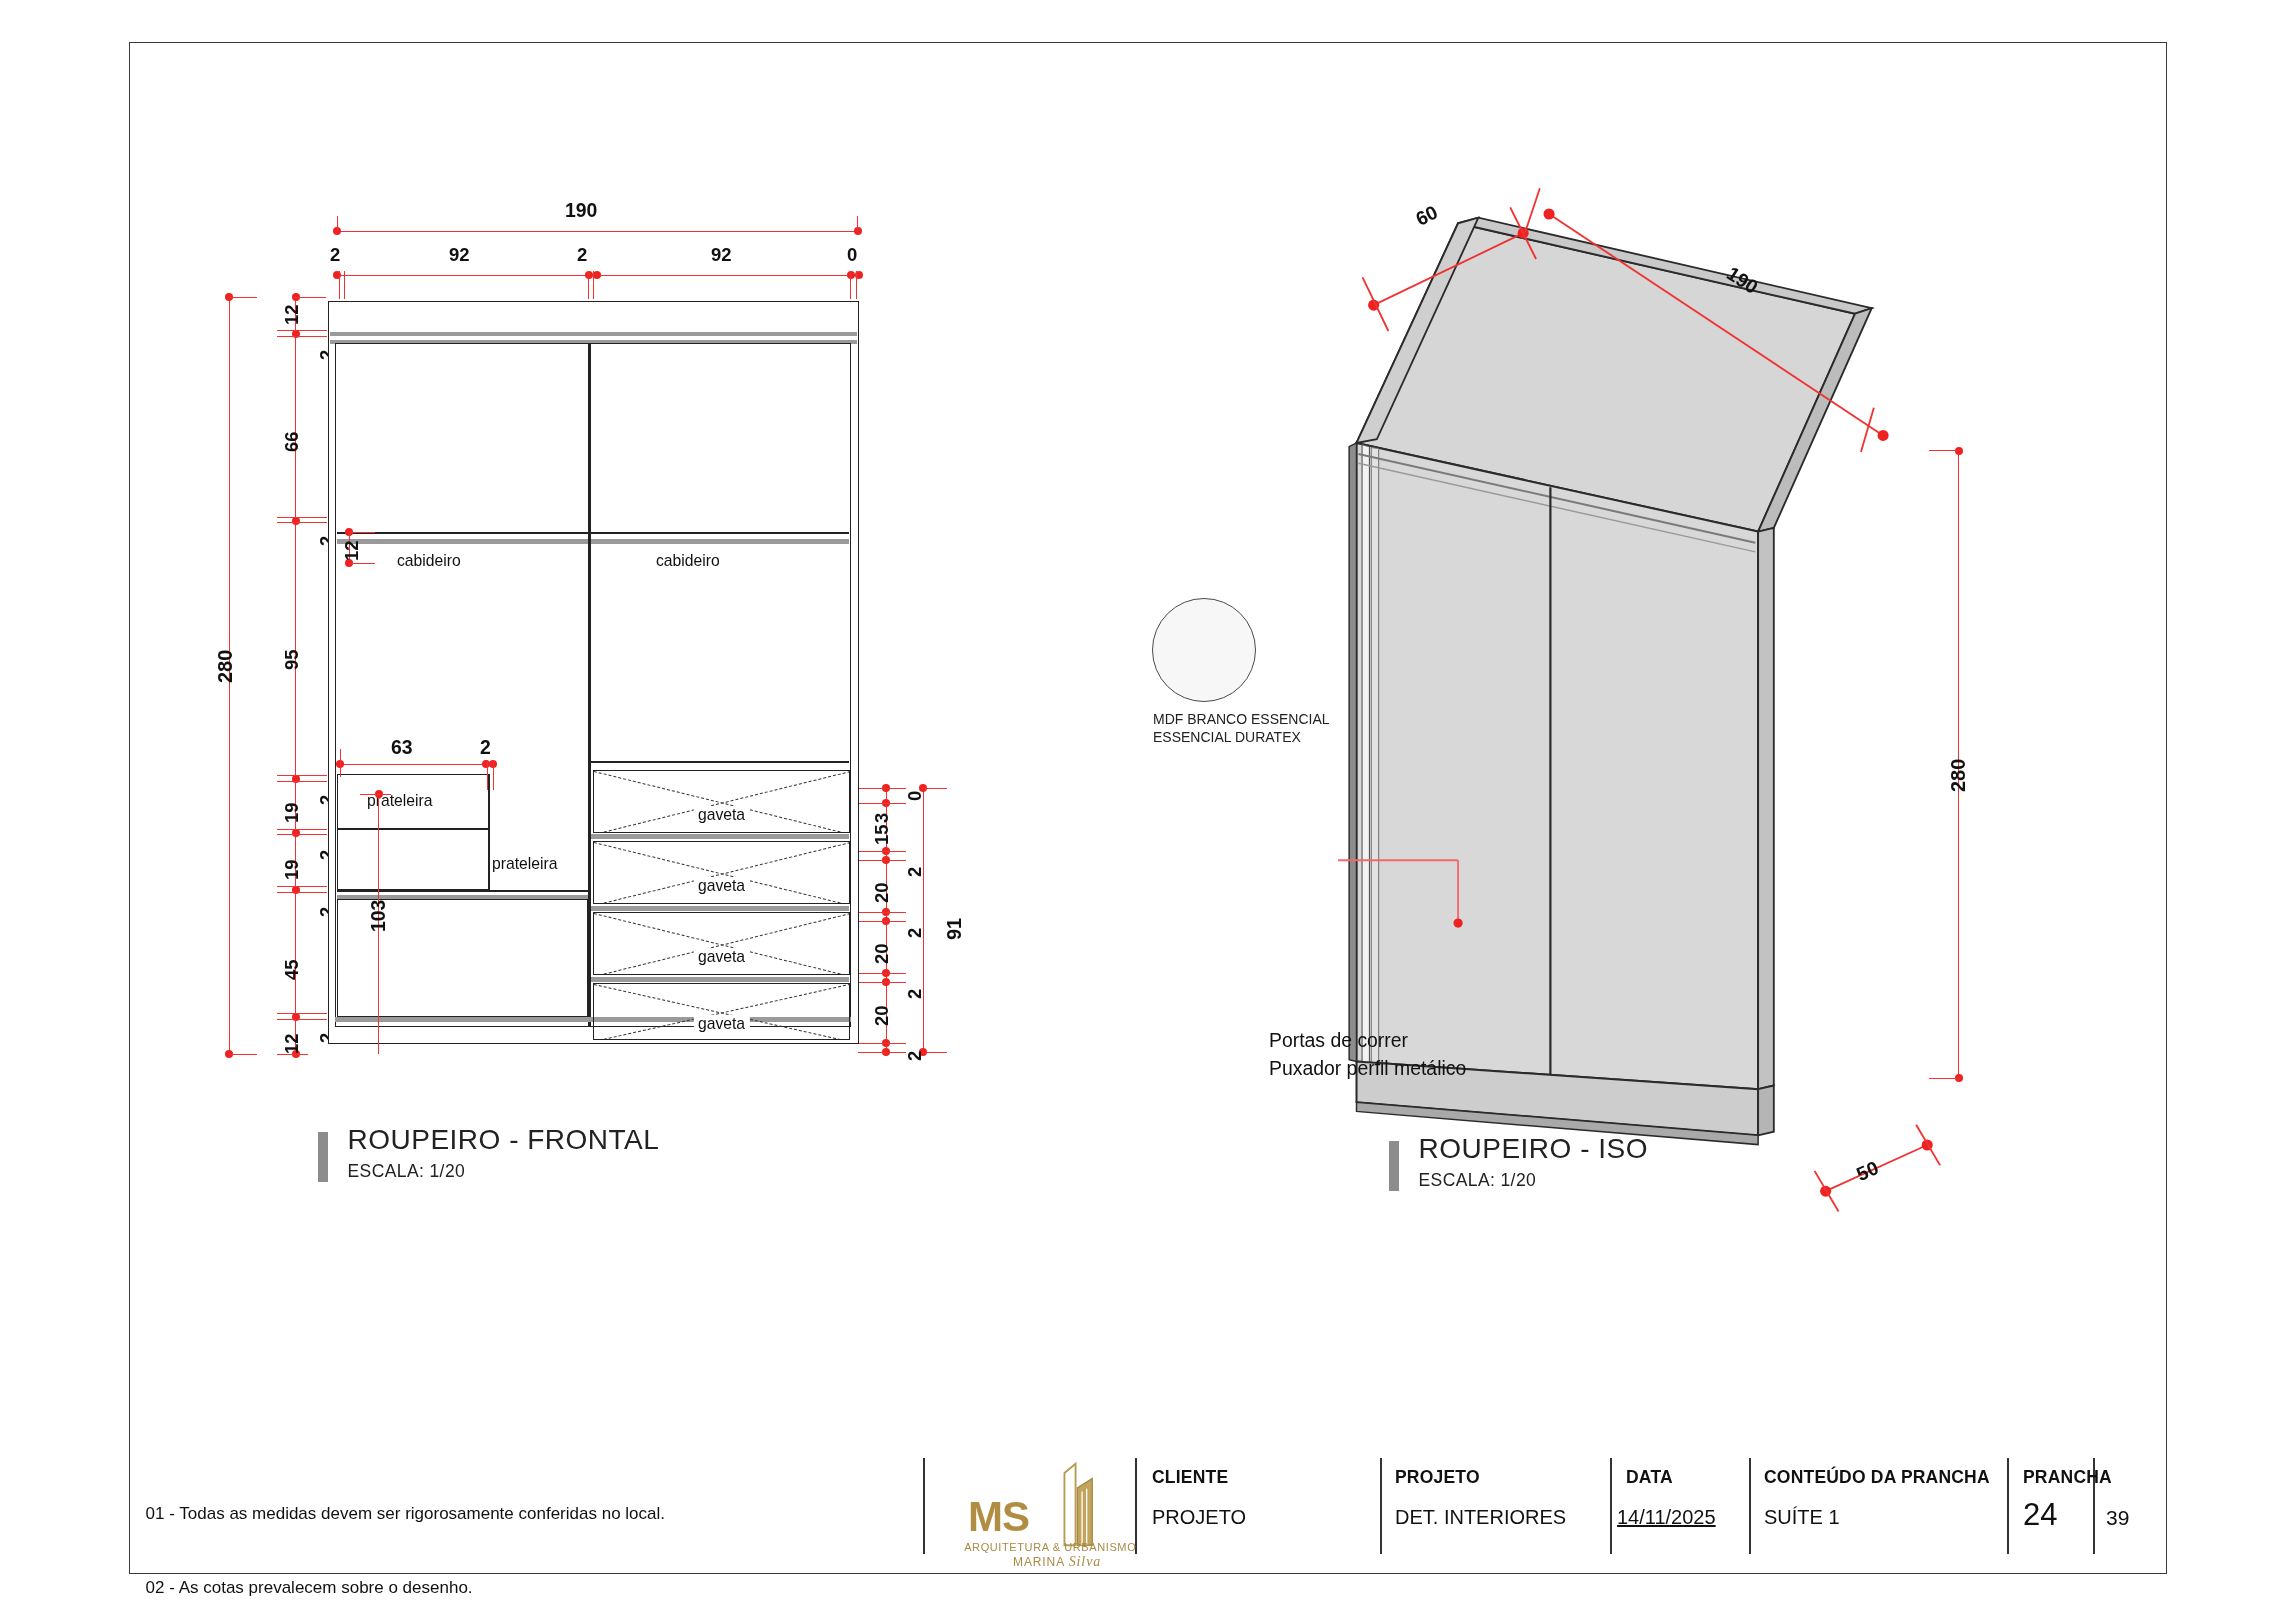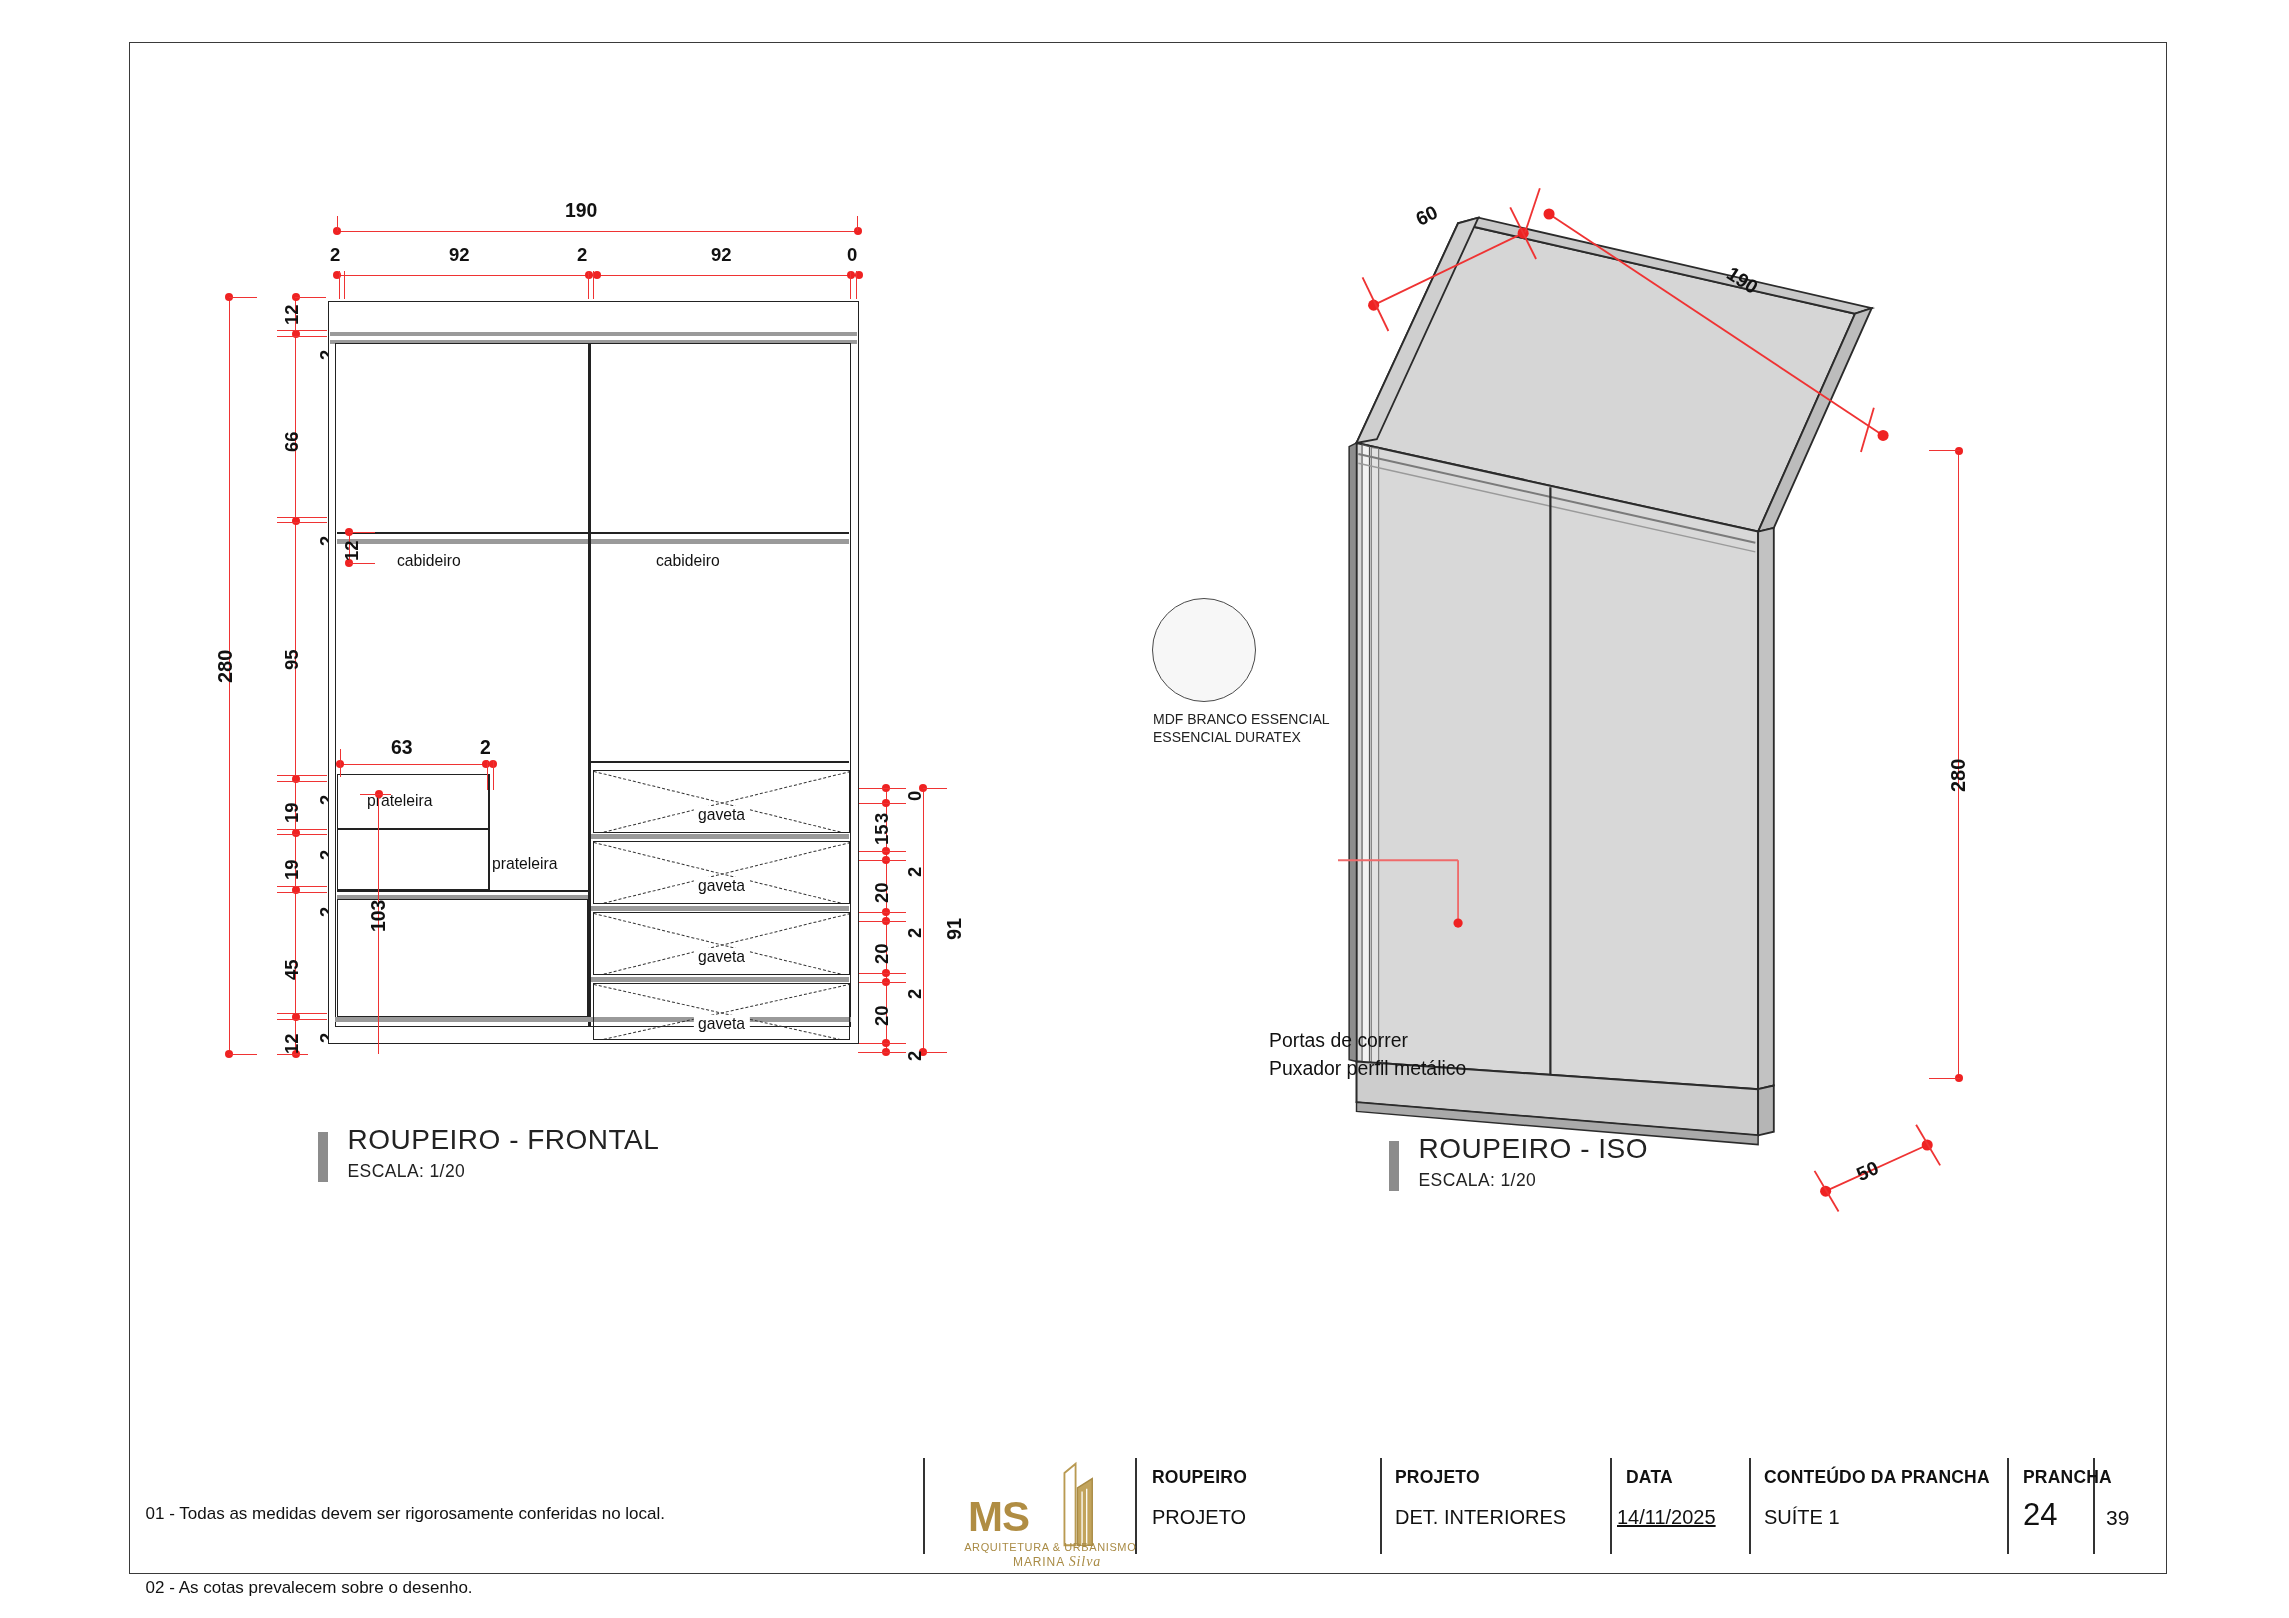--- a/index.html
+++ b/index.html
@@ -384,21 +384,21 @@
   </div>
 
   <div class="vdiv" style="left:794px;top:13px;height:96px;"></div>
   <div class="vdiv" style="left:1006px;top:13px;height:96px;"></div>
   <div class="vdiv" style="left:1251px;top:13px;height:96px;"></div>
   <div class="vdiv" style="left:1481px;top:13px;height:96px;"></div>
   <div class="vdiv" style="left:1620px;top:13px;height:96px;"></div>
   <div class="vdiv" style="left:1878px;top:13px;height:96px;"></div>
   <div class="vdiv" style="left:1964px;top:13px;height:96px;"></div>
 
-  <div class="tbhead" style="left:1023px;top:22px;">ROUPEIRO</div>
+  <div class="tbhead" style="left:1023px;top:22px;">CLIENTE</div>
   <div class="tbval" style="left:1023px;top:61px;">PROJETO</div>
 
   <div class="tbhead" style="left:1266px;top:22px;">PROJETO</div>
   <div class="tbval" style="left:1266px;top:61px;">DET. INTERIORES</div>
 
   <div class="tbhead" style="left:1497px;top:22px;">DATA</div>
   <div class="tbval" style="left:1488px;top:61px;text-decoration:underline;">14/11/2025</div>
 
   <div class="tbhead" style="left:1635px;top:22px;">CONTEÚDO DA PRANCHA</div>
   <div class="tbval" style="left:1635px;top:61px;">SUÍTE 1</div>

